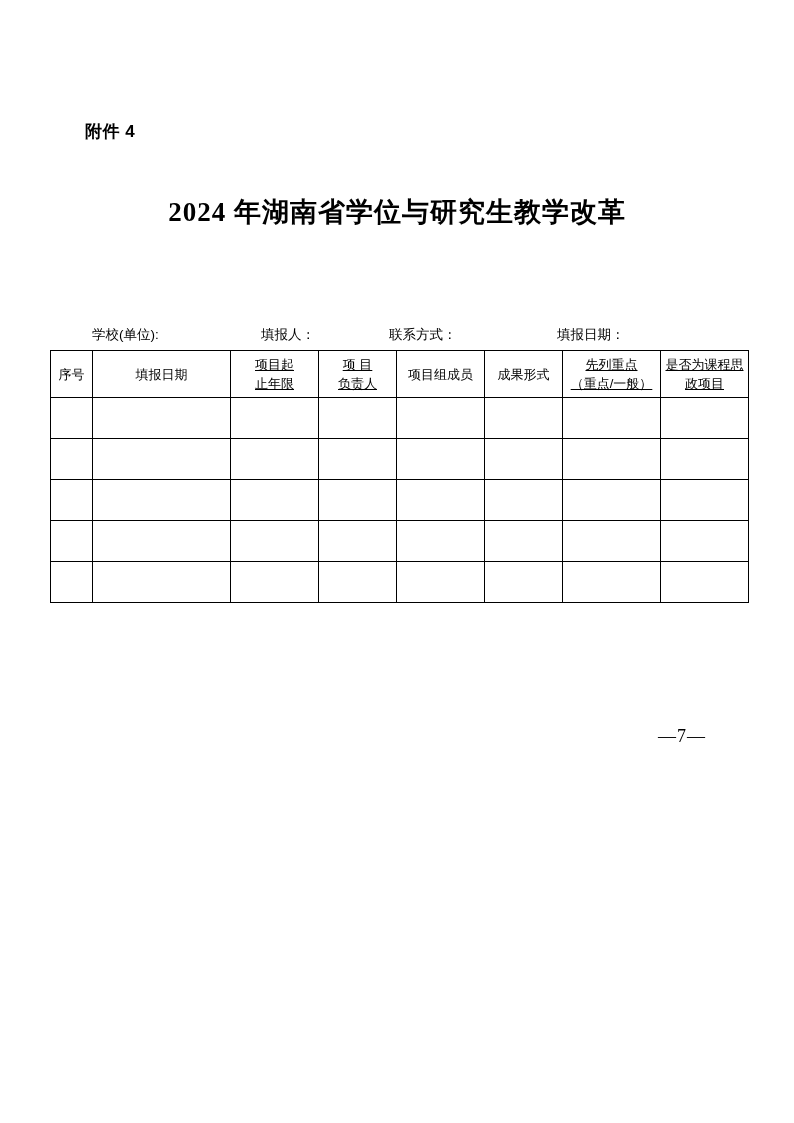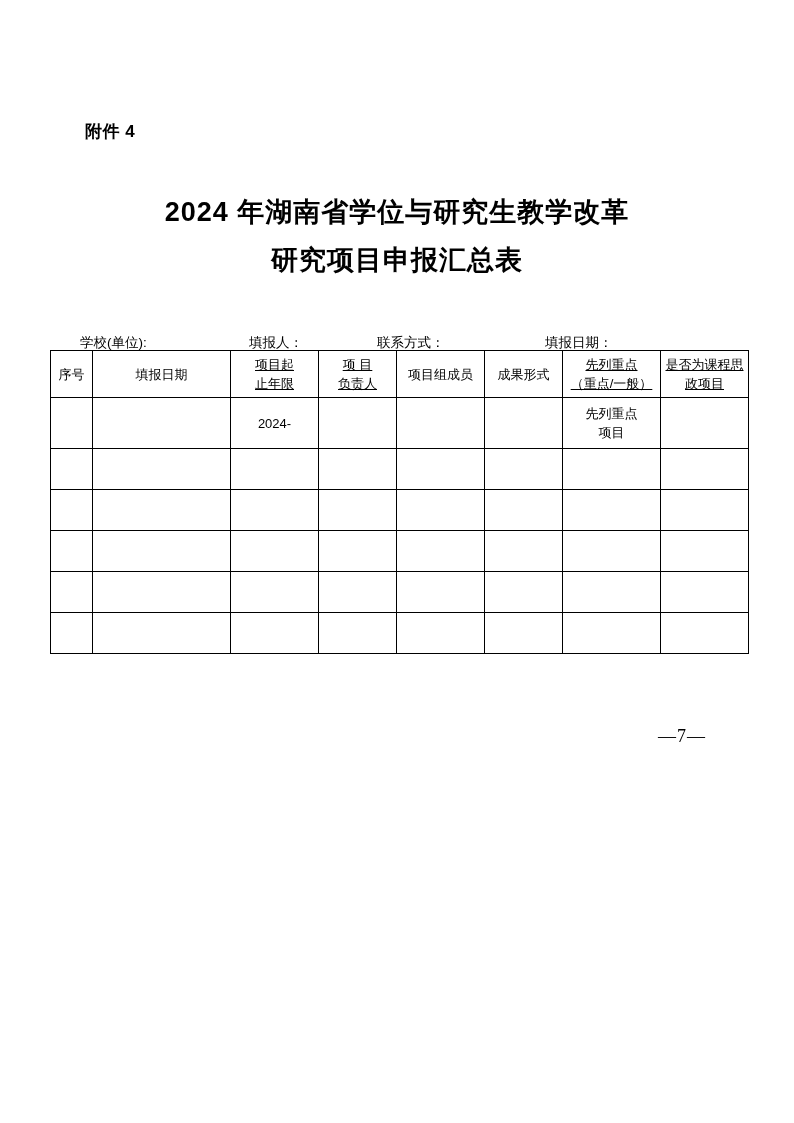--- a/index.html
+++ b/index.html
@@ -36,37 +36,36 @@
 
   
   .title-block {
     position: absolute;
     left: 0;
     top: 188px;
     width: 794px;
     text-align: center;
   }
   .title-line {
-    font-family: Liberation Sans, sans-serif;
+    font-family: Liberation Serif, serif;
     font-size: 27px;
     font-weight: bold;
     line-height: 48px;
     letter-spacing: 1px;
   }
 
   
   .fields-row {
     position: absolute;
     top: 326px;
-    left: 32px;
+    left: 44px;
     width: 698px;
     height: 20px;
     font-family: "Liberation Sans", "DejaVu Sans", serif;
     font-size: 13.5px;
-    margin-top: 8px;
   }
   .fields-row span {
     position: absolute;
     white-space: nowrap;
   }
   .f-school  { left: 48px; }
   .f-person  { left: 217px; }
   .f-contact { left: 345px; }
   .f-date    { left: 513px; }
 
@@ -130,21 +129,20 @@
 </style>
 </head>
 <body>
 
 <div class="page">
 
   <div class="attach-label">附件 4</div>
 
   <div class="title-block">
     <div class="title-line">2024 年湖南省学位与研究生教学改革</div>
-    <div class="title-line">研究项目申报汇总表</div>
   </div>
 
   <div class="fields-row">
     <span class="f-school">学校(单位):</span>
     <span class="f-person">填报人：</span>
     <span class="f-contact">联系方式：</span>
     <span class="f-date">填报日期：</span>
   </div>
 
   <table class="main-table">
@@ -176,33 +174,20 @@
           <span>先列重点</span>
           <span>（重点/一般）</span>
         </th>
         <th class="th-two-line">
           <span>是否为课程思</span>
           <span>政项目</span>
         </th>
       </tr>
     </thead>
     <tbody>
-      <tr class="first-row">
-        <td></td>
-        <td></td>
-        <td>2024-</td>
-        <td></td>
-        <td></td>
-        <td></td>
-        <td>
-          <span class="cell-sub">先列重点</span>
-          <span class="cell-sub">项目</span>
-        </td>
-        <td></td>
-      </tr>
       <tr>
         <td></td>
         <td></td>
         <td></td>
         <td></td>
         <td></td>
         <td></td>
         <td></td>
         <td></td>
       </tr>

